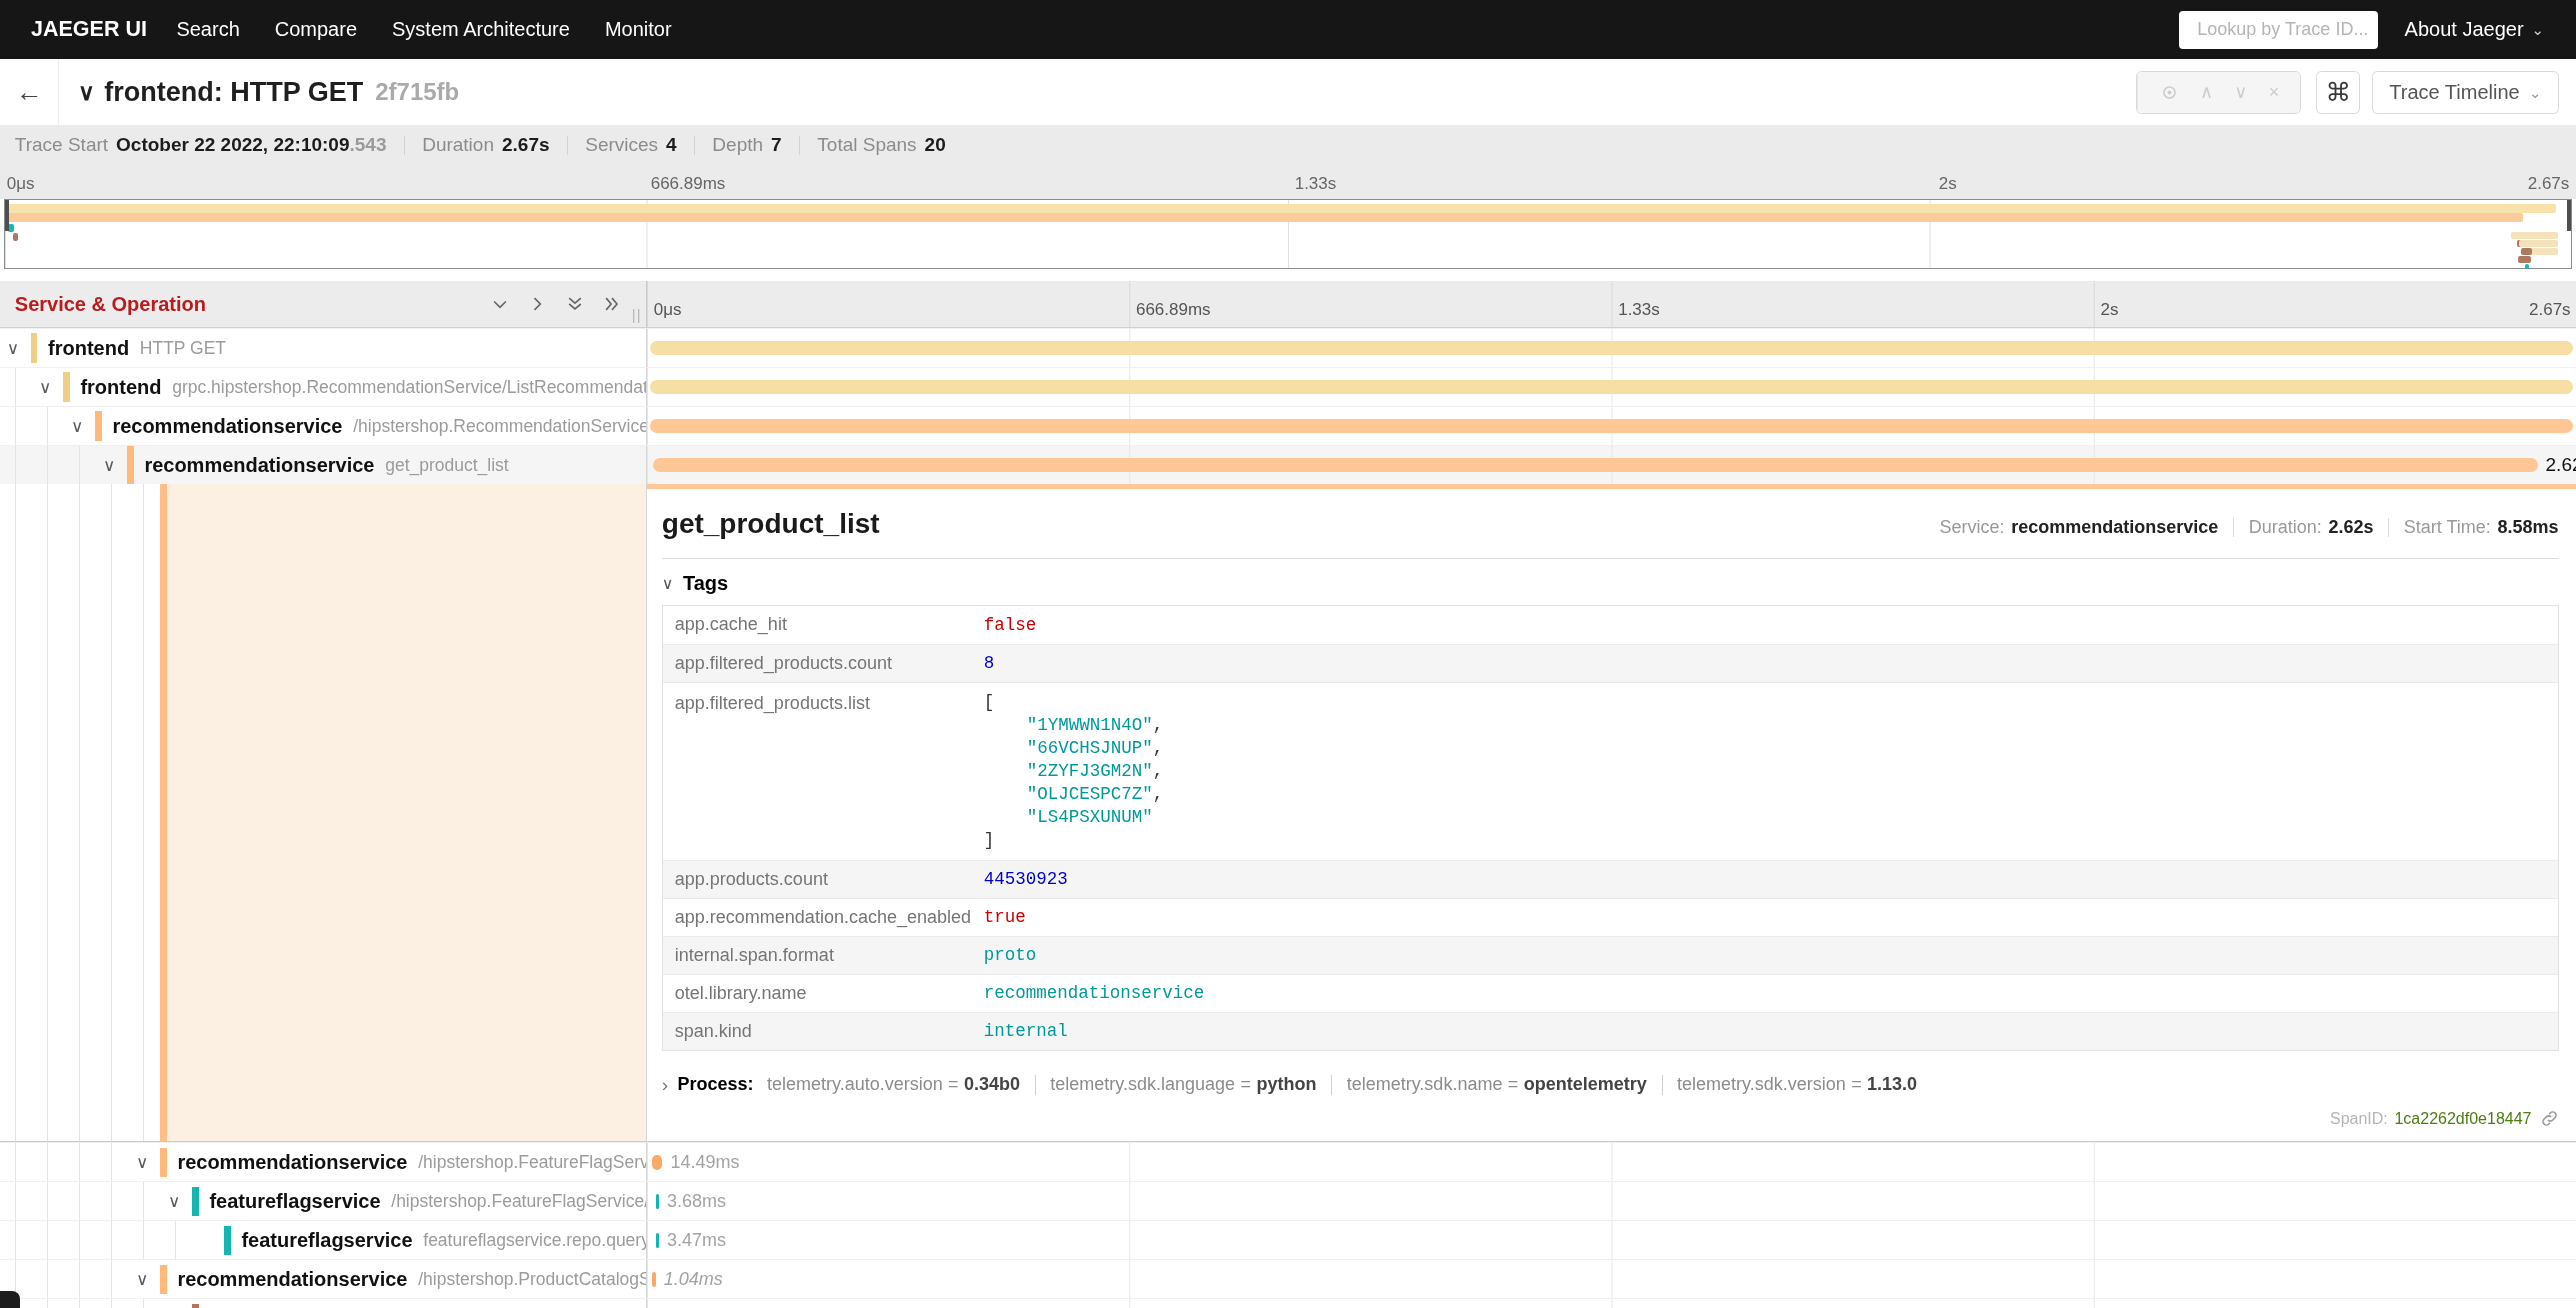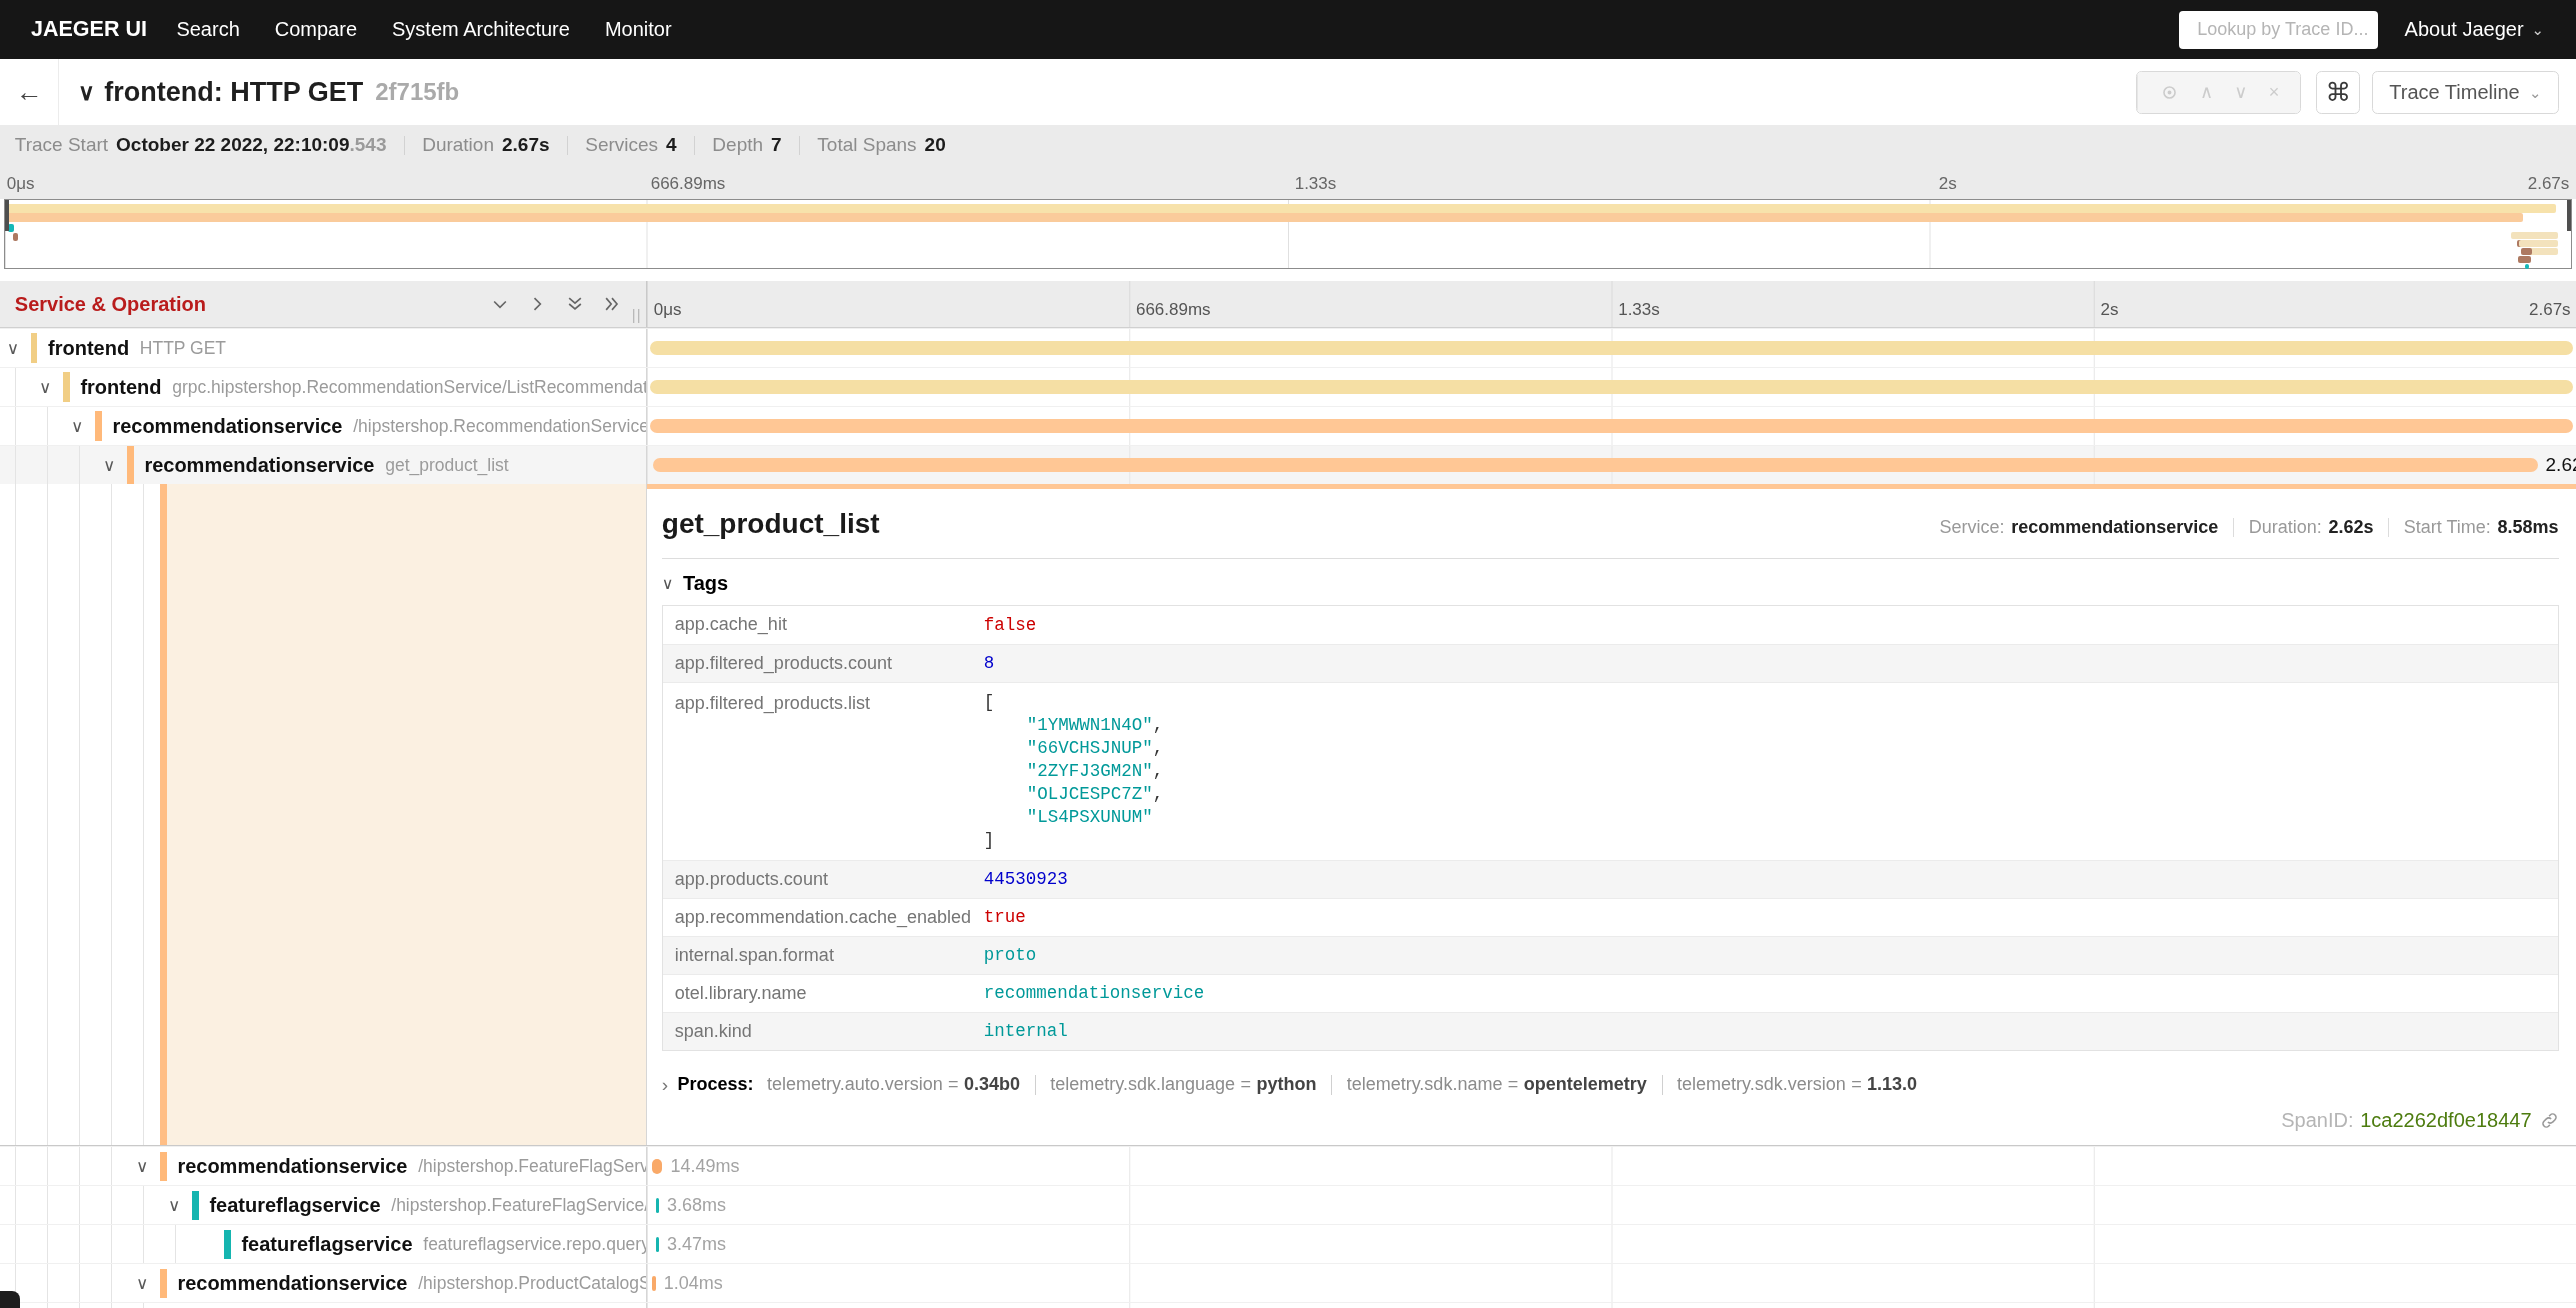--- a/index.html
+++ b/index.html
@@ -139,21 +139,21 @@
   .tag-row.list .tag-key { padding-top:2.7px; }
   .tag-val { font-family:"Liberation Mono","DejaVu Sans Mono",monospace; font-size:17.5px; color:#333; }
   .json-bool { color:#c00; } .json-num { color:#00c; } .json-str { color:#099; }
   .json-line { line-height:23px; } .json-ind { padding-left:43px; }
   .process { display:flex; align-items:center; font-size:18px; margin-top:23px; }
   .proc-caret { font-size:19px; color:#777; margin-right:9.4px; }
   .proc-label { font-weight:bold; color:#000; margin-right:13.4px; }
   .proc-key { color:#8c8c8c; } .proc-eq { color:#8c8c8c; margin:0 5.4px; }
   .proc-val { color:#444; font-weight:600; }
   .proc-sep { width:0.7px; height:20px; background:#d0d0d0; margin:0 14.8px; }
-  .spanid { display:flex; justify-content:flex-end; align-items:center; font-size:20px; margin-top:13.4px; }
+  .spanid { display:flex; justify-content:flex-end; align-items:center; font-size:16px; margin-top:13.4px; }
   .spanid .lbl { color:#b5b5b5; margin-right:6.7px; }
   .spanid .val { color:#4d7c0f; }
   .spanid svg { margin-left:8px; }
 
   .corner { position:fixed; left:-9.4px; bottom:-10.7px; width:29.5px; height:28px;
             background:#1d1d1d; border-radius:8px; }
 </style>
 </head>
 <body>
 
@@ -475,21 +475,21 @@
 </div>
 <div class="trow">
   <div class="trow-left lvl4">
     <span class="guides"></span>
     <span class="row-caret">∨</span>
     <span class="svc-bar" style="background: rgb(255, 185, 122);"></span>
     <span class="svc">recommendationservice</span>
     <span class="op">/hipstershop.ProductCatalogSer...</span>
   </div>
   <div class="trow-right">
-    <div class="bar-wrap" style="margin-left: 5.4px;">
+    <div class="bar-wrap" style="margin-left: 5.4px; font-style: italic;">
       <div class="tick-bar" style="width: 3.4px; background: rgb(249, 169, 104);"></div>
       <span class="bar-label dim">1.04ms</span>
     </div>
   </div>
 </div>
 <div class="trow partial">
   <div class="trow-left lvl5">
     <span class="guides"></span>
     <span class="row-caret"></span>
     <span class="svc-bar" style="background: rgb(181, 116, 91);"></span>

